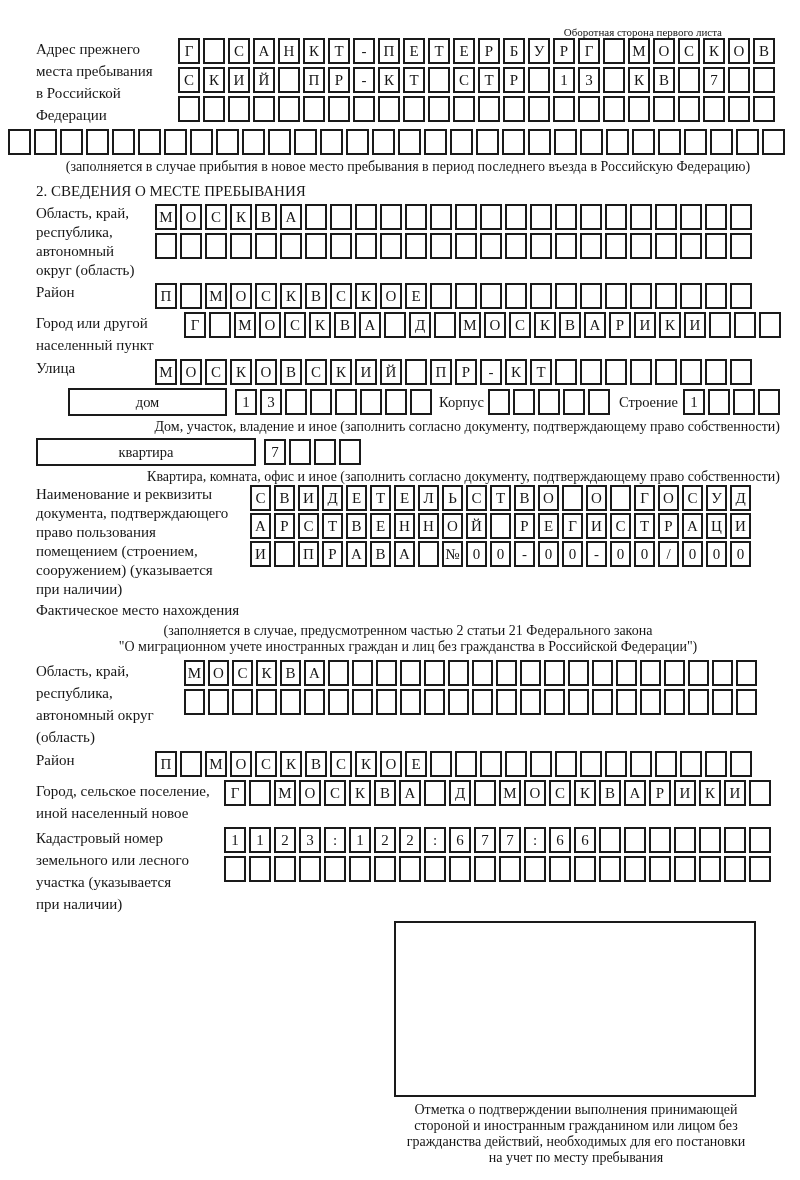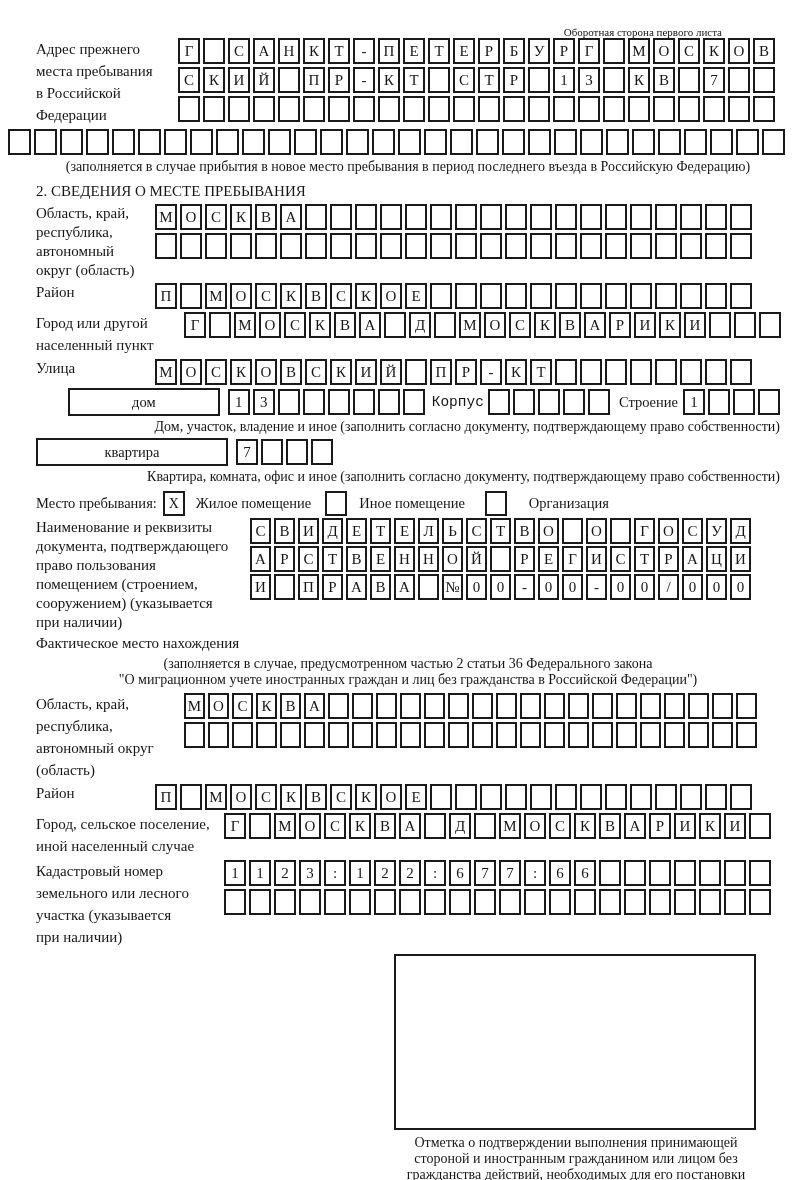--- a/index.html
+++ b/index.html
@@ -337,58 +337,49 @@
     <div class="cellrow" style="margin-left:8px;">
         <span class="cell">1</span>
         <span class="cell">3</span>
         <span class="cell"></span>
         <span class="cell"></span>
         <span class="cell"></span>
         <span class="cell"></span>
         <span class="cell"></span>
         <span class="cell"></span>
       </div>
-    <div class="inline-lbl" style="margin-left:7px;font-family:Liberation Mono, monospace;">Корпус</div>
+    <div class="inline-lbl" style="margin-left:7px;">Корпус</div>
     <div class="cellrow" style="margin-left:4px;">
         <span class="cell"></span>
         <span class="cell"></span>
         <span class="cell"></span>
         <span class="cell"></span>
         <span class="cell"></span>
       </div>
     <div class="inline-lbl" style="margin-left:9px;">Строение</div>
     <div class="cellrow" style="margin-left:5px;">
         <span class="cell">1</span>
         <span class="cell"></span>
         <span class="cell"></span>
         <span class="cell"></span>
       </div>
   </div>
   <div class="caption left" style="margin:1px 0 3px 0;">Дом, участок, владение и иное (заполнить согласно документу, подтверждающему право собственности)</div>
 
   <div class="field" style="align-items:center;">
-    <div class="bigbox" style="width:192px;">квартира</div>
+    <div class="bigbox" style="width:220px;">квартира</div>
     <div class="cellrow" style="margin-left:8px;">
         <span class="cell">7</span>
         <span class="cell"></span>
         <span class="cell"></span>
         <span class="cell"></span>
       </div>
   </div>
   <div class="caption left" style="margin:1px 0 0 0;">Квартира, комната, офис и иное (заполнить согласно документу, подтверждающему право собственности)</div>
 
-  <div class="stay-row">
-    <span>Место пребывания:</span>
-    <span class="checkbox" style="margin-left:6px;">X</span>
-    <span style="margin-left:11px;">Жилое помещение</span>
-    <span class="checkbox" style="margin-left:14px;"></span>
-    <span style="margin-left:12px;">Иное помещение</span>
-    <span class="checkbox" style="margin-left:20px;"></span>
-    <span style="margin-left:22px;">Организация</span>
-  </div>
 
   <div class="field">
     <div class="label" style="width:214px;">Наименование и реквизиты
 документа, подтверждающего
 право пользования
 помещением (строением,
 сооружением) (указывается
 при наличии)</div>
     <div class="grid cells-21" style="gap:2px;">
       <div class="cellrow" style="gap:3px;">
@@ -457,21 +448,21 @@
           <span class="cell">0</span>
           <span class="cell">/</span>
           <span class="cell">0</span>
           <span class="cell">0</span>
           <span class="cell">0</span>
         </div>
     </div>
   </div>
 
   <div class="section-title" style="margin-top:2px;">Фактическое место нахождения</div>
-  <div class="caption" style="margin-bottom:5px;">(заполняется в случае, предусмотренном частью 2 статьи 36 Федерального закона
+  <div class="caption" style="margin-bottom:5px;">(заполняется в случае, предусмотренном частью 2 статьи 21 Федерального закона
 "О миграционном учете иностранных граждан и лиц без гражданства в Российской Федерации")</div>
 
   <div class="field">
     <div class="label lh18" style="width:148px;">Область, край,
 республика,
 автономный округ
 (область)</div>
     <div class="grid cells-21">
       <div class="cellrow">
           <span class="cell">М</span>
@@ -553,21 +544,21 @@
         <span class="cell"></span>
         <span class="cell"></span>
         <span class="cell"></span>
         <span class="cell"></span>
         <span class="cell"></span>
       </div>
   </div>
 
   <div class="field">
     <div class="label lh18" style="width:188px;">Город, сельское поселение,
-иной населенный случае</div>
+иной населенный новое</div>
     <div class="cellrow">
         <span class="cell">Г</span>
         <span class="cell"></span>
         <span class="cell">М</span>
         <span class="cell">О</span>
         <span class="cell">С</span>
         <span class="cell">К</span>
         <span class="cell">В</span>
         <span class="cell">А</span>
         <span class="cell"></span>

